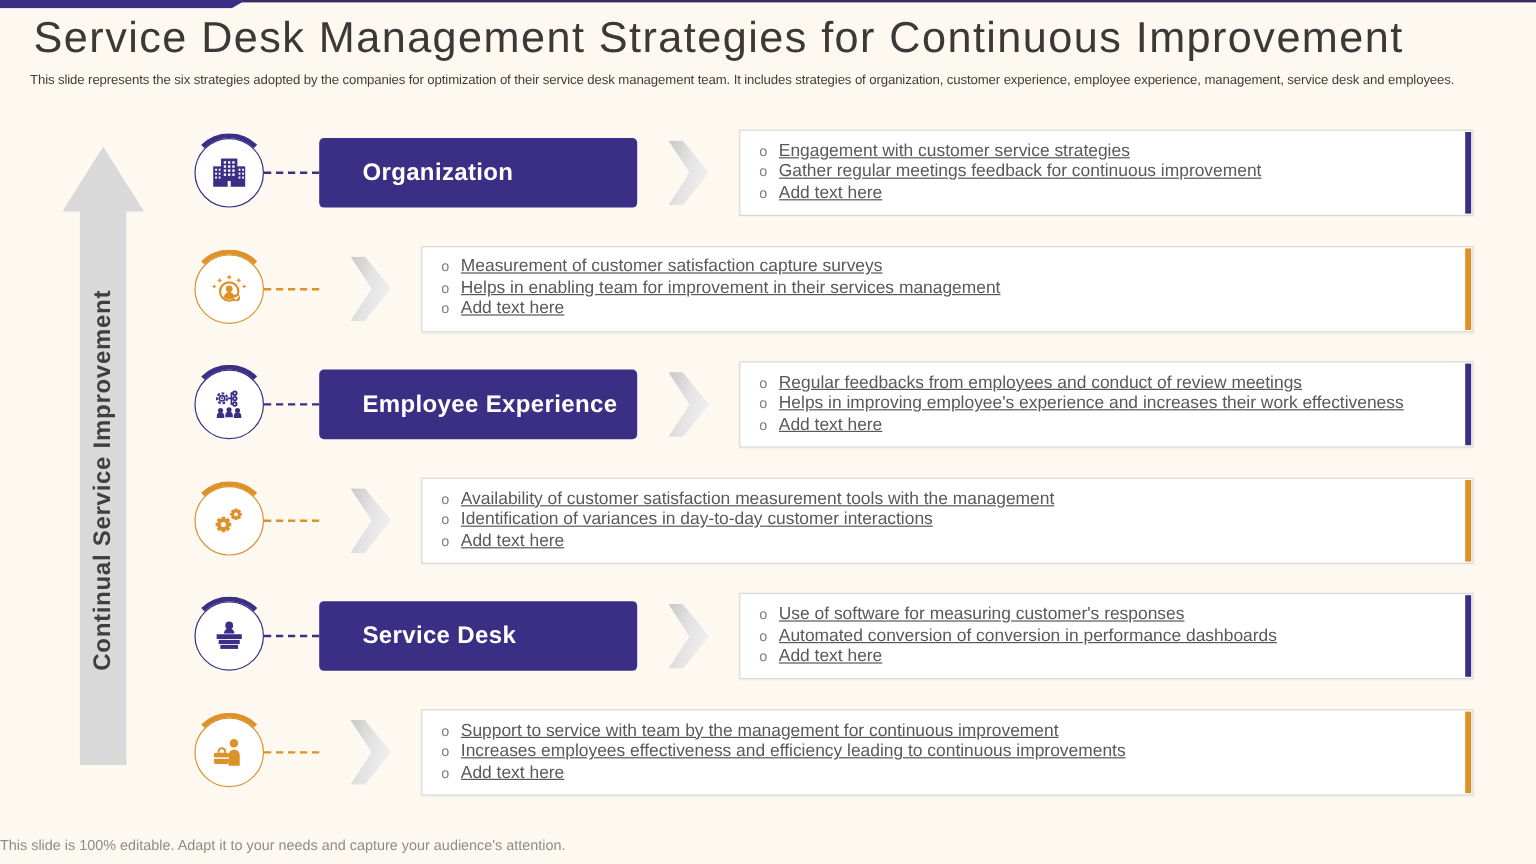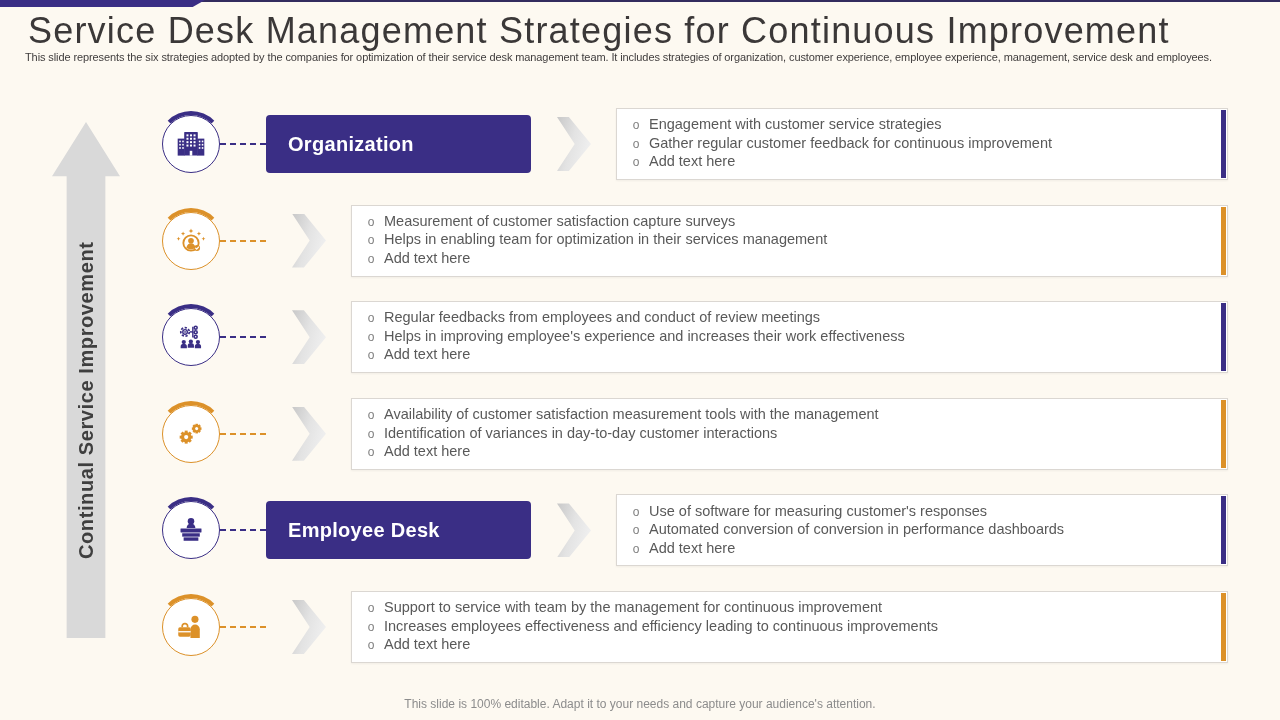--- a/index.html
+++ b/index.html
@@ -6,21 +6,21 @@
   body{font-family:"Liberation Sans", sans-serif;}
   .slide{position:relative;width:1280px;height:720px;background:#FDF9F1;overflow:hidden;}
 
   
   .top-line{position:absolute;top:0;left:0;width:100%;height:2px;background:#332C5E;}
   .top-accent{position:absolute;top:0;left:0;width:205px;height:7px;background:#3A2E85;
               clip-path:polygon(0 0,100% 0,94% 100%,0 100%);}
 
   .title{position:absolute;top:10px;left:28px;margin:0;font-size:36px;font-weight:400;
          color:#3B3838;letter-spacing:1.2px;white-space:nowrap;}
-  .subtitle{position:absolute;top:51px;left:25px;margin:0;font-size:11px;color:#3F3C3C;
+  .subtitle{position:absolute;top:61px;left:25px;margin:0;font-size:11px;color:#3F3C3C;
             letter-spacing:-0.1px;white-space:nowrap;}
 
   
   .side-arrow{position:absolute;left:52px;top:122px;width:68px;height:516px;background:#D9D9D9;
               clip-path:polygon(50% 0,100% 10.5%,78.5% 10.5%,78.5% 100%,21.5% 100%,21.5% 10.5%,0 10.5%);}
   .side-arrow-label{position:absolute;left:52px;top:160px;width:68px;height:480px;
                     display:flex;align-items:center;justify-content:center;
                     writing-mode:vertical-rl;transform:rotate(180deg);
                     font-weight:bold;font-size:20px;color:#3F3F3F;letter-spacing:0.6px;white-space:nowrap;}
 
@@ -32,40 +32,40 @@
   .icon-circle{flex:none;width:56px;height:56px;border:1.5px solid var(--c);border-radius:50%;
                background:#fff;display:flex;align-items:center;justify-content:center;position:relative;}
   .icon-circle::before{content:'';position:absolute;inset:-5px;border-radius:50%;
                border:4.5px solid transparent;border-top-color:var(--c);}
   .icon-slot{width:34px;height:34px;color:var(--c);display:block;}
   .icon-slot svg{width:100%;height:100%;display:block;}
 
   .connector{flex:none;width:46px;height:0;border-top:2px dashed var(--c);}
 
   .label-bar{flex:none;width:265px;height:58px;background:var(--c);border-radius:4px;
-             display:flex;align-items:center;padding-left:22px;box-sizing:border-box;position:relative;}
+             display:flex;align-items:center;padding-left:36px;box-sizing:border-box;position:relative;}
   .label-bar::after{content:'';position:absolute;left:12px;top:9px;width:100%;height:100%;
              border:1px solid var(--c);border-radius:2px;z-index:-1;box-sizing:border-box;}
   .label-text{color:#FFFFFF;font-weight:bold;font-size:20px;letter-spacing:0.3px;white-space:nowrap;}
 
   .spacer-a{flex:none;width:26px;}
   .chevron{flex:none;width:34px;height:54px;
            background:linear-gradient(105deg,#c8c8c8 0%,#e3e3e3 45%,#f4f4f4 100%);
            clip-path:polygon(0 0,35% 0,100% 50%,35% 100%,0 100%,52% 50%);}
   .spacer-b{flex:none;width:25px;}
 
   .bullet-box{flex:1;height:72px;background:#FFFFFF;border:1px solid #DBD7D2;box-sizing:border-box;
               position:relative;display:flex;align-items:center;box-shadow:0 1px 2px rgba(0,0,0,0.05);}
   .accent-bar{position:absolute;right:1px;top:1px;bottom:1px;width:5px;background:var(--c);}
   .bullets{list-style:none;margin:0;padding:0 24px 0 13px;width:100%;box-sizing:border-box;}
   .bullets li{display:flex;align-items:baseline;font-size:14.5px;color:#595959;line-height:17.5px;}
   .marker{flex:none;width:12px;margin-right:7px;color:#7F7F7F;font-size:12px;text-align:center;}
-  .bullet-text{flex:1;white-space:nowrap;overflow:hidden;}
-
-  .footer{position:absolute;top:697px;left:0;width:100%;margin:0;text-align:center;
+  .bullet-text{flex:1;white-space:nowrap;overflow:hidden;text-decoration:underline;}
+
+  .footer{position:absolute;top:697px;left:0;width:100%;margin:0;text-align:left;
           font-size:12px;color:#8C8C8C;}
 </style>
 </head>
 <body>
 
 <div class="slide">
   <div class="top-line"></div>
   <div class="top-accent"></div>
 
   <h1 class="title">Service Desk Management Strategies for Continuous Improvement</h1>
@@ -120,21 +120,21 @@
     <div class="chevron"></div>
     <div class="spacer-b"></div>
     <div class="bullet-box">
       <ul class="bullets">
             <li>
               <span class="marker">o</span>
               <span class="bullet-text">Engagement with customer service strategies</span>
             </li>
             <li>
               <span class="marker">o</span>
-              <span class="bullet-text">Gather regular customer feedback for continuous improvement</span>
+              <span class="bullet-text">Gather regular meetings feedback for continuous improvement</span>
             </li>
             <li>
               <span class="marker">o</span>
               <span class="bullet-text">Add text here</span>
             </li>
           </ul>
       <div class="accent-bar"></div>
     </div>
   </div>
 
@@ -160,21 +160,21 @@
     <div class="chevron"></div>
     <div class="spacer-b"></div>
     <div class="bullet-box">
       <ul class="bullets">
             <li>
               <span class="marker">o</span>
               <span class="bullet-text">Measurement of customer satisfaction capture surveys</span>
             </li>
             <li>
               <span class="marker">o</span>
-              <span class="bullet-text">Helps in enabling team for optimization in their services management</span>
+              <span class="bullet-text">Helps in enabling team for improvement in their services management</span>
             </li>
             <li>
               <span class="marker">o</span>
               <span class="bullet-text">Add text here</span>
             </li>
           </ul>
       <div class="accent-bar"></div>
     </div>
   </div>
 
@@ -196,20 +196,23 @@
               <circle cx="6.9" cy="15.6" r="1.5"></circle>
               <path d="M4.7 20v-1.3a2.2 2 0 0 1 4.4 0V20z"></path>
               <circle cx="11.9" cy="15.2" r="1.5"></circle>
               <path d="M9.7 19.6v-1.3a2.2 2 0 0 1 4.4 0v1.3z"></path>
               <circle cx="16.9" cy="15.6" r="1.5"></circle>
               <path d="M14.7 20v-1.3a2.2 2 0 0 1 4.4 0V20z"></path>
             </svg>
           </span>
     </div>
     <div class="connector"></div>
+    <div class="label-bar">
+      <span class="label-text">Employee Experience</span>
+    </div>
     <div class="spacer-a"></div>
     <div class="chevron"></div>
     <div class="spacer-b"></div>
     <div class="bullet-box">
       <ul class="bullets">
             <li>
               <span class="marker">o</span>
               <span class="bullet-text">Regular feedbacks from employees and conduct of review meetings</span>
             </li>
             <li>
@@ -278,21 +281,21 @@
               <circle cx="12" cy="5.8" r="2.3"></circle>
               <path d="M8.9 10.5a3.1 3.1 0 0 1 6.2 0z"></path>
               <rect x="4.6" y="10.9" width="14.8" height="2.8" rx="0.3"></rect>
               <rect x="5.8" y="14.3" width="12.4" height="2.4"></rect>
               <rect x="6.8" y="17.2" width="10.4" height="2.4"></rect>
             </svg>
           </span>
     </div>
     <div class="connector"></div>
     <div class="label-bar">
-      <span class="label-text">Employee Desk</span>
+      <span class="label-text">Service Desk</span>
     </div>
     <div class="spacer-a"></div>
     <div class="chevron"></div>
     <div class="spacer-b"></div>
     <div class="bullet-box">
       <ul class="bullets">
             <li>
               <span class="marker">o</span>
               <span class="bullet-text">Use of software for measuring customer's responses</span>
             </li>

